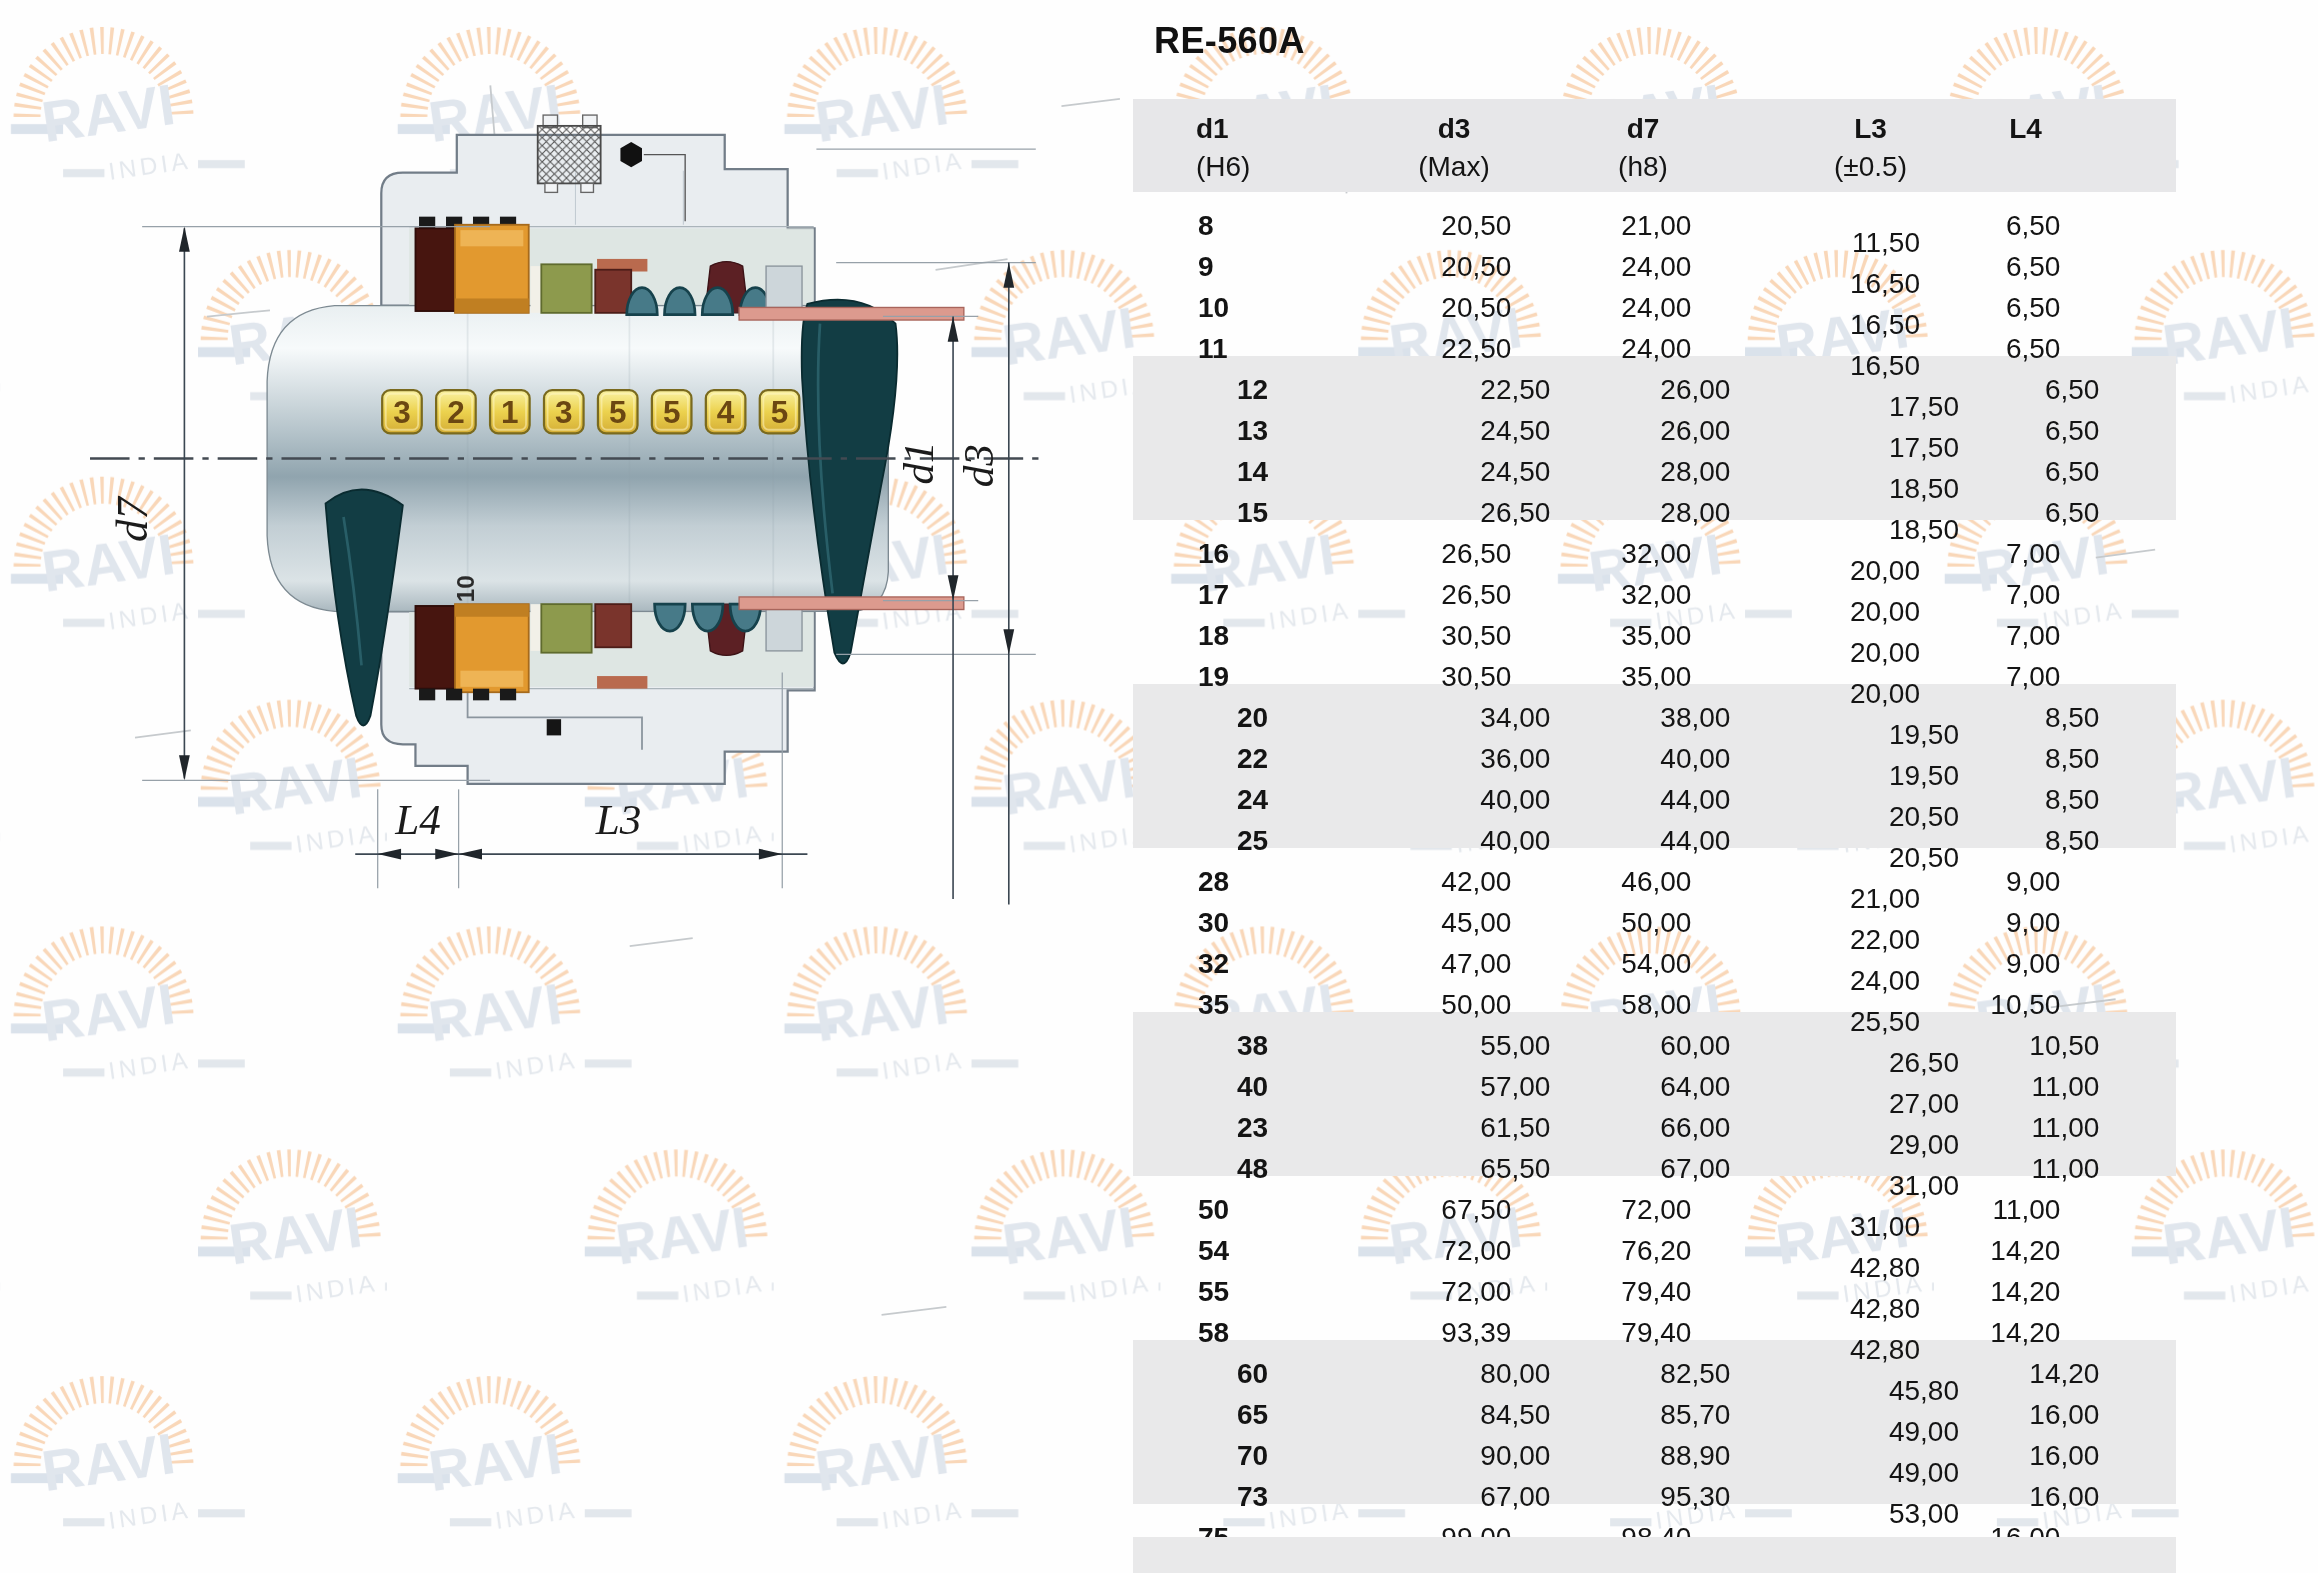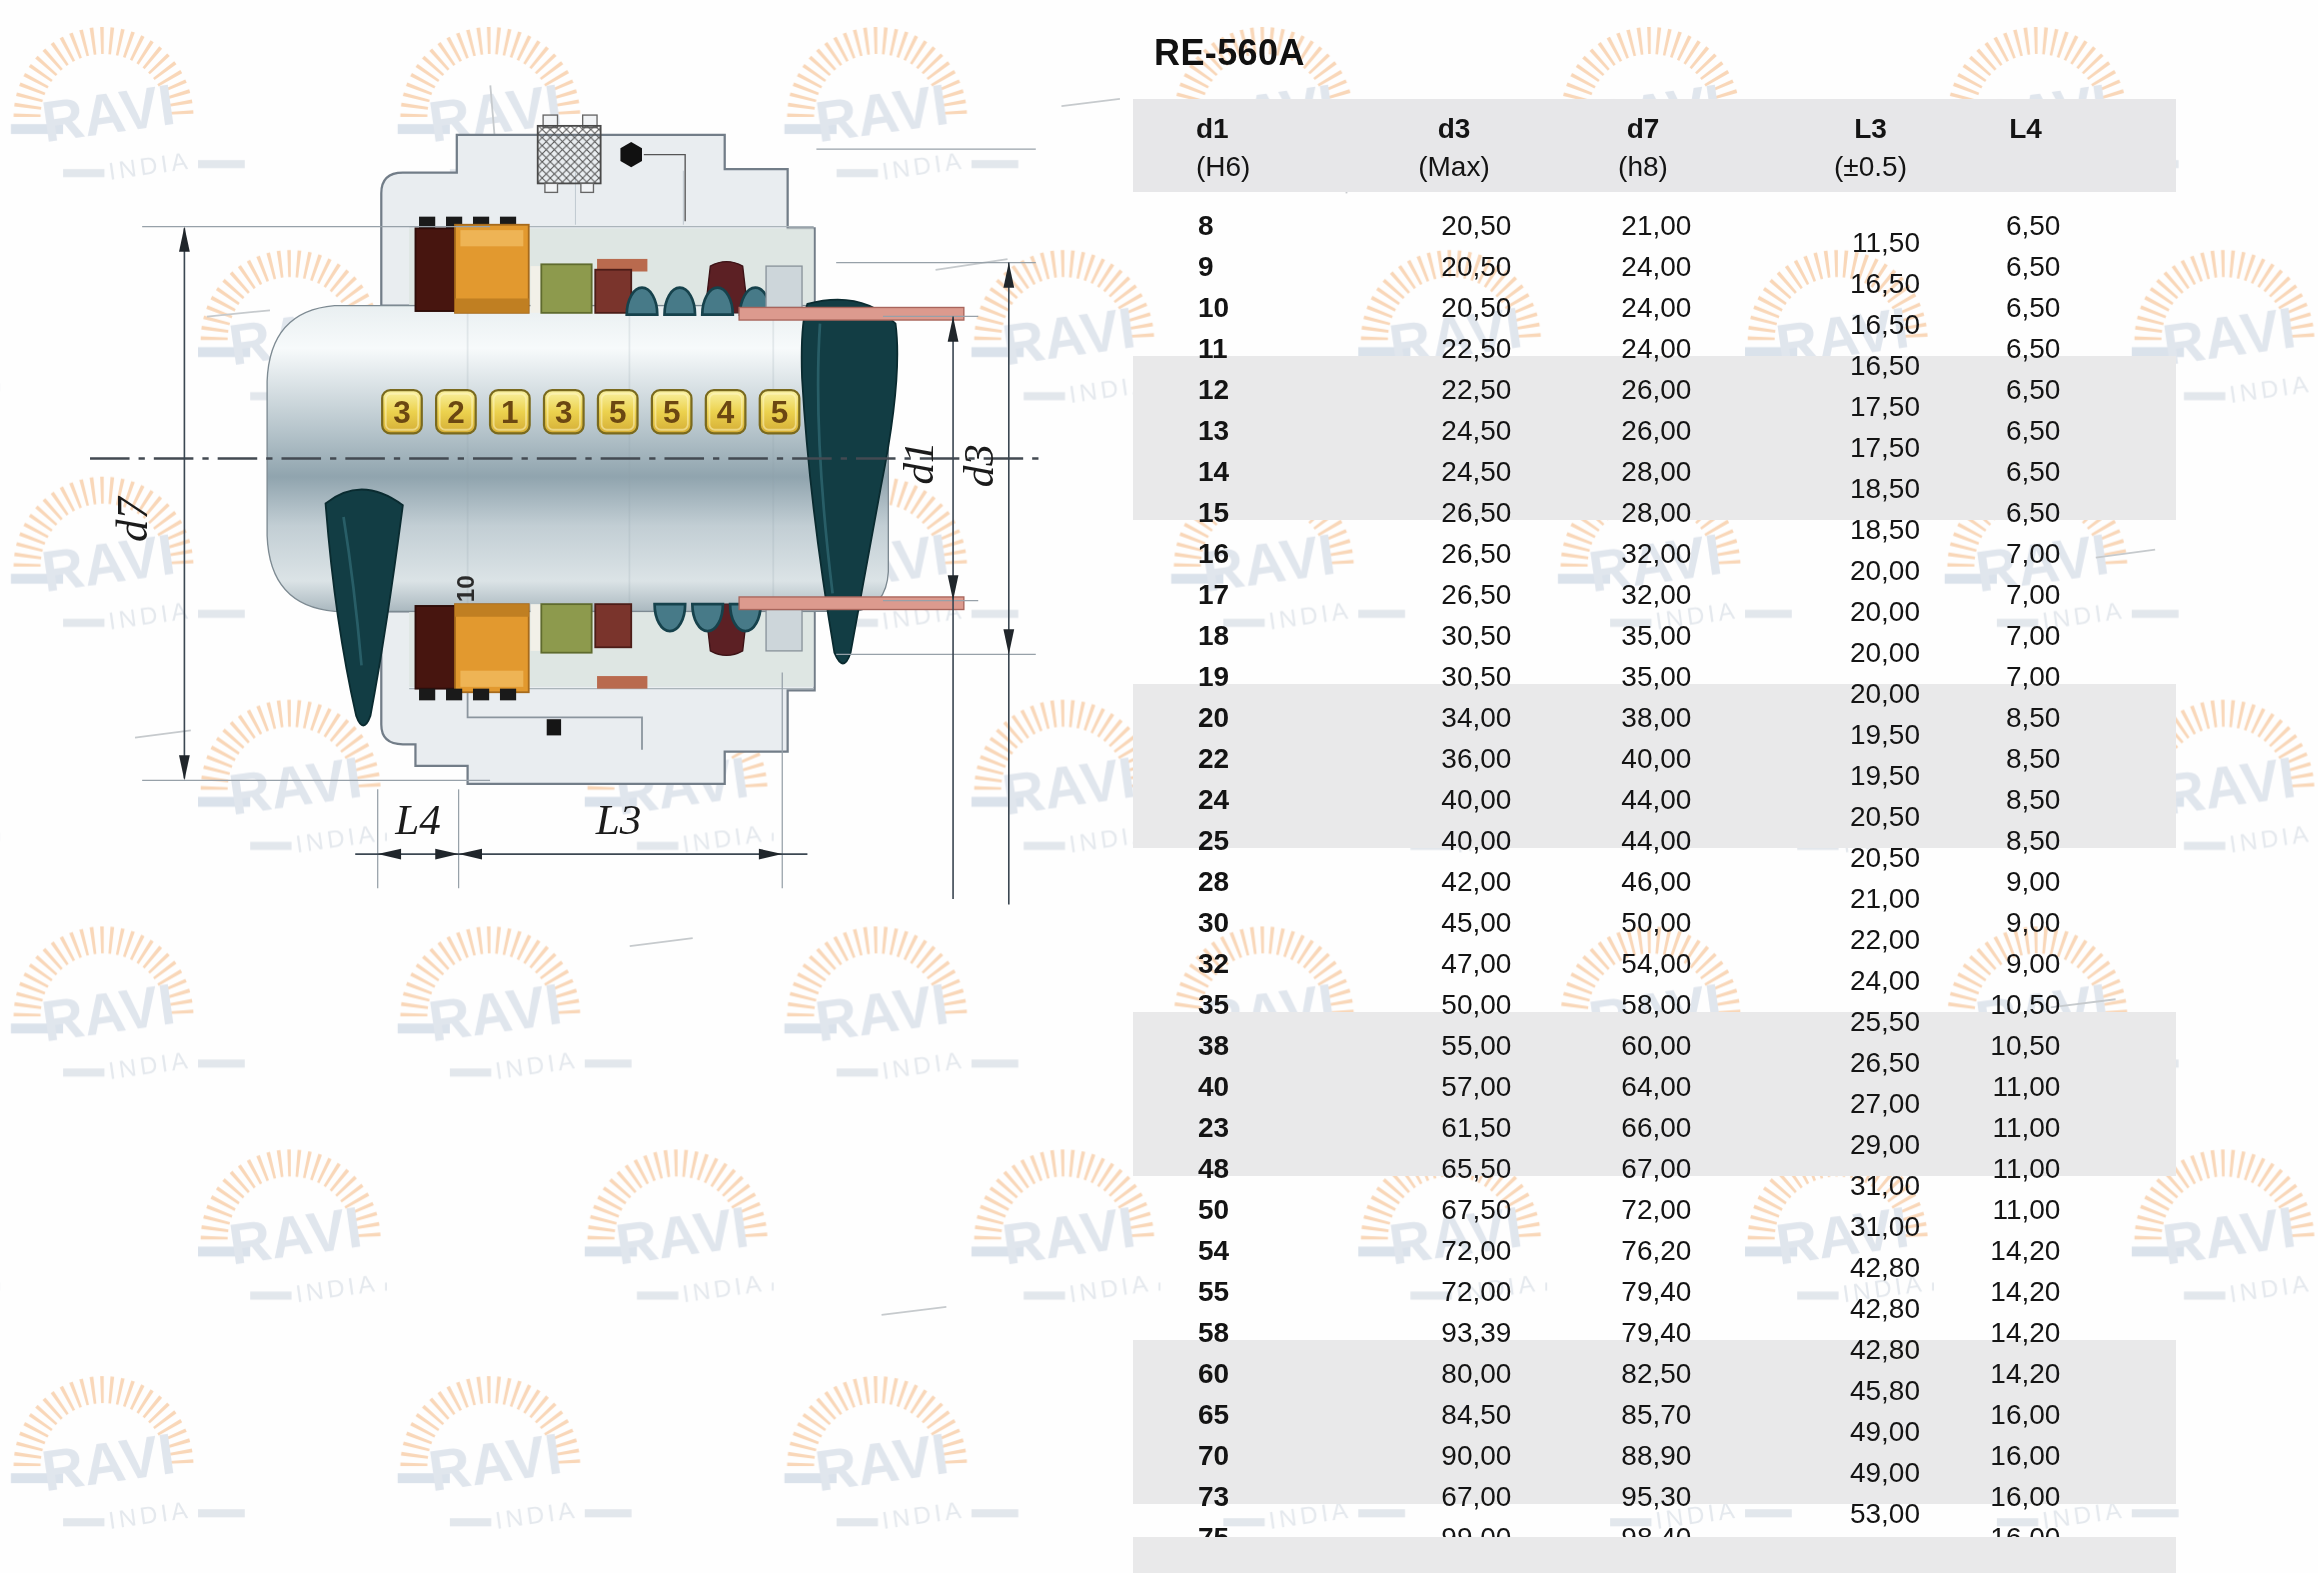--- a/index.html
+++ b/index.html
@@ -2,34 +2,34 @@
 <html style="font-size:14.4px"><head>
 <meta charset="utf-8">
 <style>
   html,body{margin:0;padding:0;}
   body{
     width:2319px;height:1574px;position:relative;overflow:hidden;
     background:#fefefe;font-family:"Liberation Sans",sans-serif;color:#141414;
   }
   #wm-layer{position:absolute;left:0;top:0;width:2319px;height:1574px;pointer-events:none;}
   #diagram{position:absolute;left:0;top:0;width:1106px;height:917px;}
-  #page-title{position:absolute;left:1154px;top:32px;font-size:36px;font-weight:bold;letter-spacing:0.4px;color:#111;}
+  #page-title{position:absolute;left:1154px;top:20px;font-size:36px;font-weight:bold;letter-spacing:0.4px;color:#111;}
   #dim-table{position:absolute;left:1133px;top:99px;width:1043px;}
   .t-head{display:grid;grid-template-columns:175px 216px 180px 216px 153px;background:#e7e7e9;
           height:93px;box-sizing:border-box;padding-top:10.8px;font-size:28px;line-height:38px;}
   .h-cell{text-align:center;}
   .h-cell .lbl{font-weight:bold;}
   .h-cell:nth-child(1){text-align:left;padding-left:63px;}
   .h-cell:nth-child(2){padding-left:76px;}
   .h-cell:nth-child(3){padding-left:58px;}
   .h-cell:nth-child(4){padding-left:117px;}
   .h-cell:nth-child(5){padding-left:58px;}
   .t-row{display:grid;grid-template-columns:175px 216px 180px 216px 153px;height:41px;
          align-items:center;font-size:28px;}
-  .t-row.shaded{background:#e9e9ea;}
+  .t-row.shaded{background:#e9e9ea;padding-left:39px;}
   .t-row .c0{font-weight:bold;padding-left:65px;}
   .t-row .c1,.t-row .c2,.t-row .c3,.t-row .c4{text-align:right;}
   .t-row .c1{padding-right:12.6px;}
   .t-row .c2{padding-right:12.6px;}
   .t-row .c3{padding-right:0px;margin-top:35px;}
   .t-row .c4{padding-right:12.6px;}
   #bottom-band{position:absolute;left:1133px;top:1537px;width:1043px;height:37px;background:#e9e9ea;}
   .dimlabel{font-family:"Liberation Serif",serif;font-style:italic;fill:#1b1b1b;}
 </style>
 </head>

